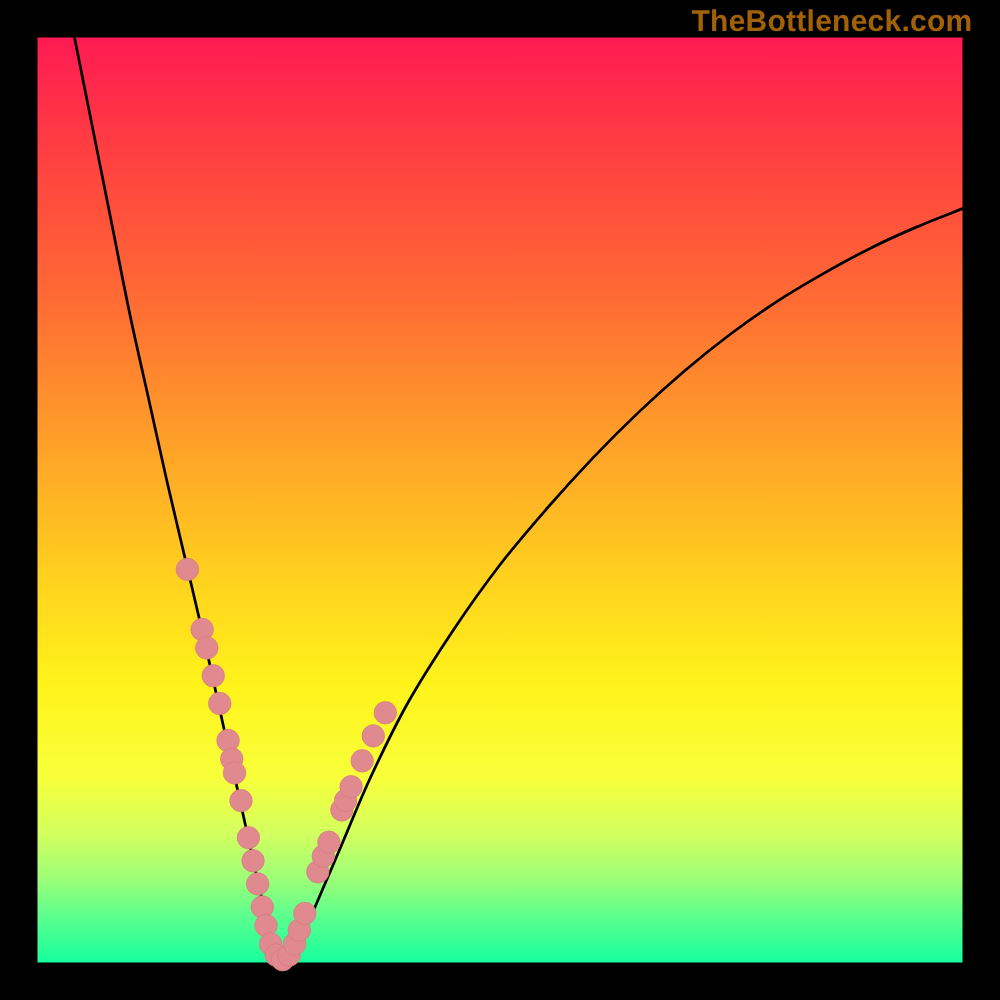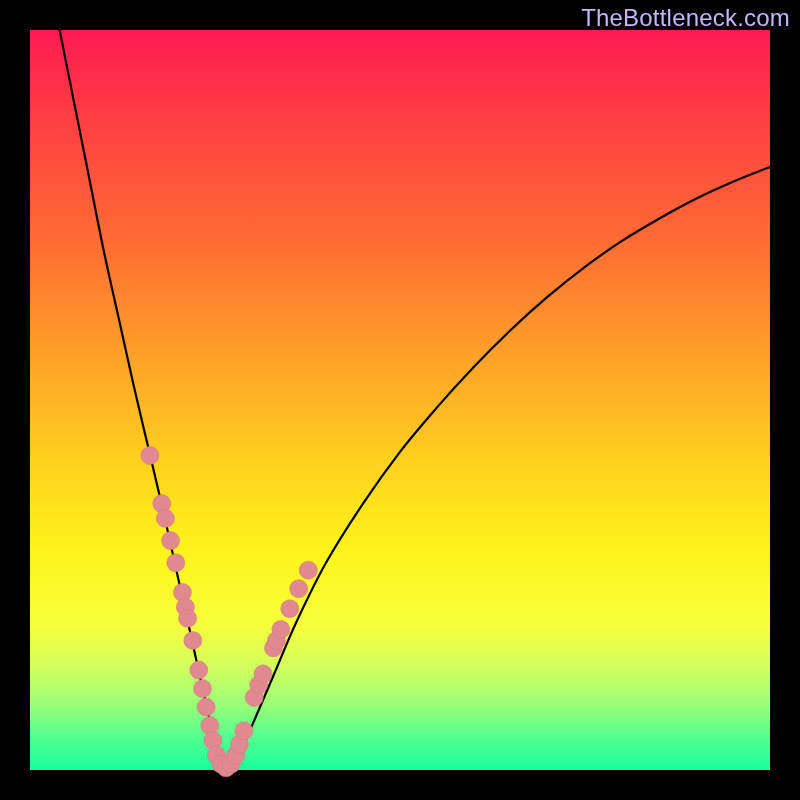--- a/index.html
+++ b/index.html
@@ -34,24 +34,24 @@
       #f7ff3a 80%,
       #d3ff5e 86%,
       #9cff78 91%,
       #5cff8e 95%,
       #16ff9d 100%
     );
   }
   .watermark {
     position: absolute;
     top: 4px;
-    right: 10px;
-    color: #c4b5fd;
+    right: 22px;
+    color: #a16207;
     font-size: 24px;
-    font-weight: 400;
+    font-weight: 700;
     letter-spacing: 0.2px;
     user-select: none;
   }
   svg.curve {
     position: absolute;
     left: 0;
     top: 0;
     width: 740px;
     height: 740px;
     overflow: visible;

